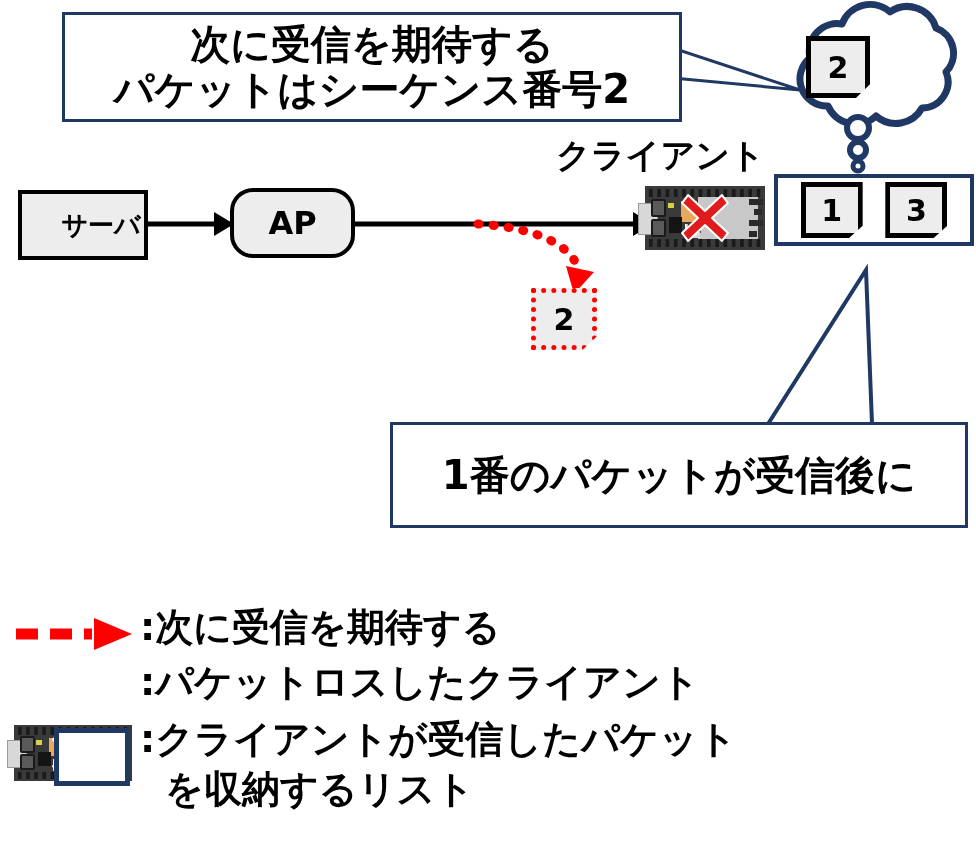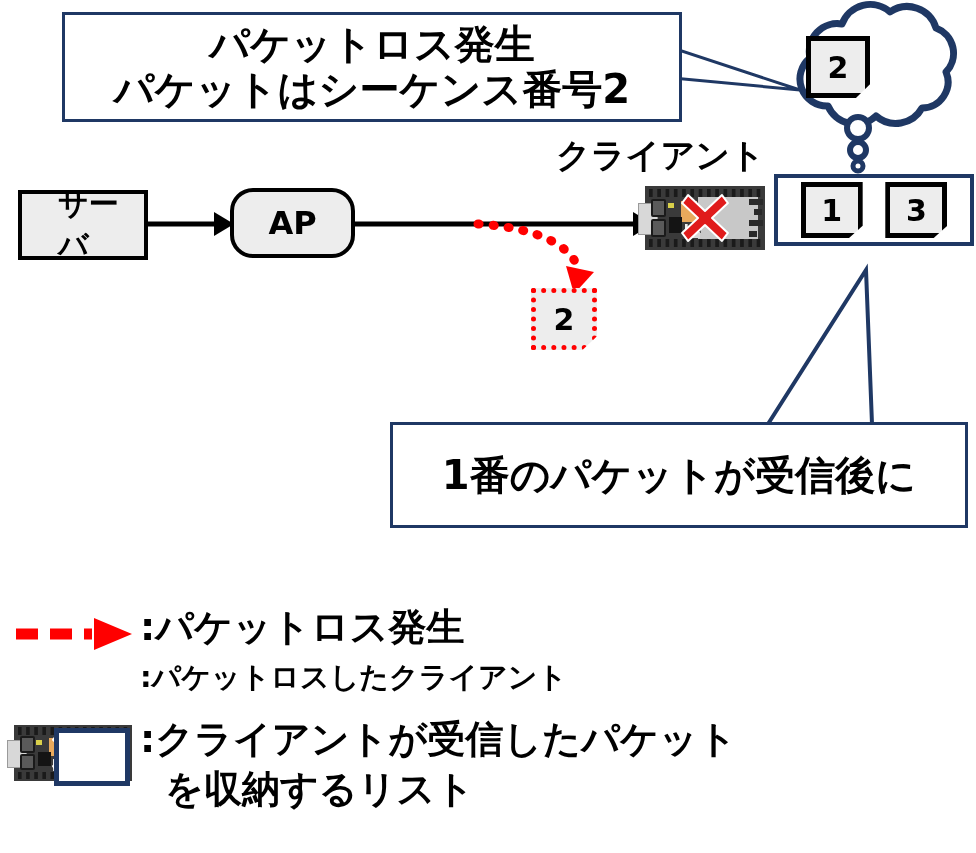--- a/index.html
+++ b/index.html
@@ -161,21 +161,21 @@
 <body>
 
 <div id="canvas">
 
   <svg class="abs" style="left:630px; top:12px;" width="180" height="110">
     <polygon points="0,22 170,78 0,62" fill="#ffffff" stroke="#1F3864" stroke-width="3"></polygon>
     <rect x="-10" y="22" width="24" height="42" fill="#ffffff" stroke="none"></rect>
   </svg>
 
   <div class="callout abs" style="left:62px; top:12px; width:620px; height:110px; font-size:40px;">
-    <div class="line">パケットロス発生</div>
+    <div class="line">次に受信を期待する</div>
     <div class="line">パケットはシーケンス番号2</div>
   </div>
 
   <svg class="abs" style="left:750px; top:0px;" width="226" height="180">
     <g fill="#ffffff" stroke="#1F3864" stroke-width="7" stroke-linejoin="round">
       <path d="M 60 58
                A 28 28 0 0 1 92 24
                A 30 30 0 0 1 140 12
                A 30 30 0 0 1 186 28
                A 27 27 0 0 1 196 72
@@ -186,21 +186,21 @@
     </g>
     <circle cx="108" cy="128" r="11" fill="#ffffff" stroke="#1F3864" stroke-width="6"></circle>
     <circle cx="108" cy="150" r="8" fill="#ffffff" stroke="#1F3864" stroke-width="6"></circle>
     <circle cx="108" cy="166" r="5" fill="#ffffff" stroke="#1F3864" stroke-width="5"></circle>
   </svg>
 
   <div class="packet solid abs" style="left:806px; top:36px; width:64px; height:62px; font-size:30px;">
     <span>2</span>
   </div>
 
-  <div class="node-box abs" style="left:18px; top:190px; width:130px; height:70px; font-size:30px;padding-left:36px;">
+  <div class="node-box abs" style="left:18px; top:190px; width:130px; height:70px; font-size:26px;padding-left:36px;">
     <span>サーバ</span>
   </div>
 
   <svg class="abs" style="left:148px; top:198px;" width="86" height="54">
     <line x1="0" y1="26" x2="66" y2="26" stroke="#000" stroke-width="5"></line>
     <polygon points="66,14 86,26 66,38" fill="#000"></polygon>
   </svg>
 
   <div class="node-box abs" style="left:230px; top:188px; width:125px; height:70px; font-size:32px;border-radius:23px;">
     <span>AP</span>
@@ -254,38 +254,38 @@
   </svg>
 
   <div class="callout abs" style="left:390px; top:422px; width:578px; height:106px; font-size:40px;">
     <div class="line">1番のパケットが受信後に</div>
   </div>
 
   <svg class="abs" style="left:14px; top:612px;" width="122" height="44">
     <line x1="2" y1="22" x2="78" y2="22" stroke="#FF0000" stroke-width="11" stroke-dasharray="22 12"></line>
     <polygon points="80,6 118,22 80,38" fill="#FF0000"></polygon>
   </svg>
-  <div class="legend-text abs" style="left:140px; top:606px; font-size:38px;">:パケットロス発生</div>
+  <div class="legend-text abs" style="left:140px; top:606px; font-size:38px;">:次に受信を期待する</div>
 
   <div class="board abs" style="left:14px; top:661px; width:118px; height:56px;">
     <div class="pins-top"></div>
     <div class="pins-bot"></div>
     <div class="usb"></div>
     <div class="shield"></div>
     <div class="ant"></div>
     <div class="chip-orange"></div>
     <div class="chip-dark"></div>
     <div class="smd"></div>
     <div class="btn-l"></div>
     <div class="btn-r"></div>
     <div class="led"></div>
     <div class="pad"></div>
     <svg class="xmark" viewBox="0 0 100 100">
       <path d="M 16 4 L 50 36 L 84 4 L 96 20 L 64 50 L 96 80 L 84 96 L 50 64 L 16 96 L 4 80 L 36 50 L 4 20 Z" fill="#E01B1B" stroke="#ffffff" stroke-width="4" stroke-linejoin="round"></path>
     </svg>
   </div>
-  <div class="legend-text abs" style="left:140px; top:661px; font-size:29px;">:パケットロスしたクライアント</div>
+  <div class="legend-text abs" style="left:140px; top:661px; font-size:38px;">:パケットロスしたクライアント</div>
 
   <div class="legend-swatch-box abs" style="left:54px; top:728px; width:76px; height:58px;"></div>
   <div class="legend-text abs" style="left:165px; top:768px; font-size:38px;">を収納するリスト</div>
   <div class="legend-text abs" style="left:140px; top:718px; font-size:38px;">:クライアントが受信したパケット</div>
 
 </div>
 
 </body></html>

